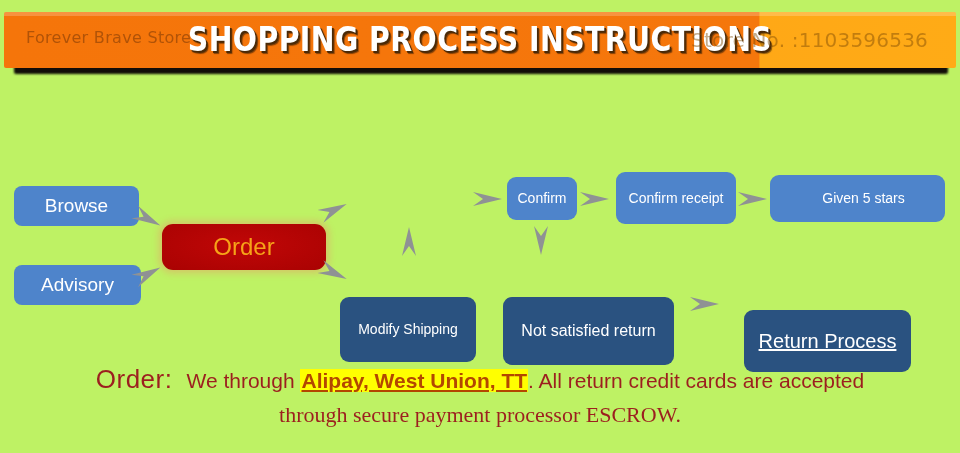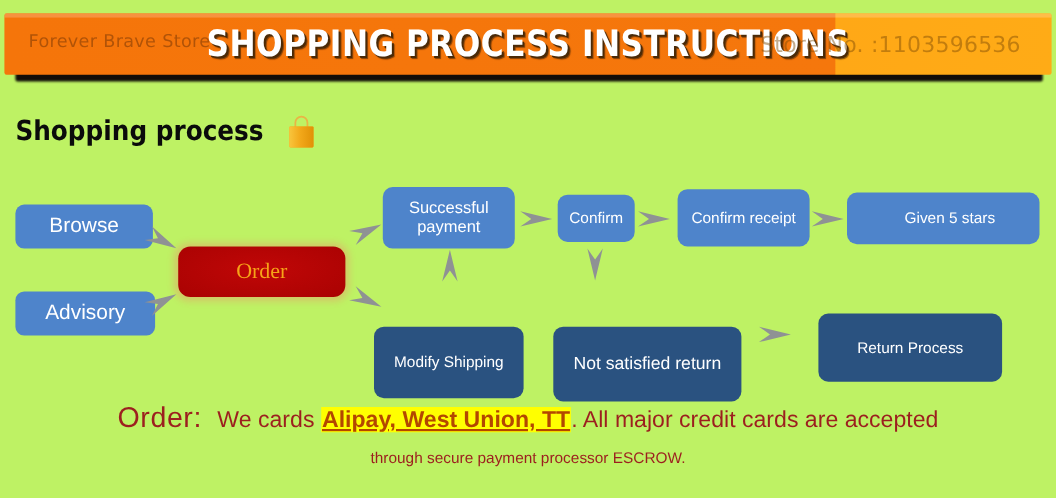--- a/index.html
+++ b/index.html
@@ -183,23 +183,24 @@
     text-align: center;
     font-family: "Liberation Sans", sans-serif;
     color: #9c1f1f;
   }
   .note-line1 {
     font-size: 21px;
     line-height: 34px;
     white-space: nowrap;
   }
   .note-line2 {
-    font-size: 14px;
+    font-size: 22px;
     line-height: 34px;
     padding-left: 0;
+    font-family: Liberation Serif, serif;
   }
   .note-label {
     font-size: 26px;
     letter-spacing: .5px;
   }
   .note-hl {
     background: #ffff00;
     color: #b34700;
     font-weight: bold;
     padding: 0 1px;
@@ -215,59 +216,39 @@
   <div class="banner-wrap">
     <div class="banner-shadow"></div>
     <div class="banner">
       <div class="store-name">Forever Brave Store</div>
       <div class="banner-title">SHOPPING PROCESS INSTRUCTIONS</div>
       <div class="store-no">Store No. :1103596536</div>
     </div>
   </div>
 
   <div class="heading-wrap">
-    <div class="heading-row">
-      <span class="heading-text">Shopping process</span>
-      <span class="bag-icon">
-        <svg width="30" height="32" viewBox="0 0 30 32">
-          <path d="M9.5 13 V8.5 A5.5 5.5 0 0 1 20.5 8.5 V13" fill="none" stroke="#e9b544" stroke-width="1.6"></path>
-          <rect x="4" y="12" width="22" height="19" rx="1" fill="#f0a81c"></rect>
-          <rect x="4" y="12" width="22" height="19" rx="1" fill="url(#bg1)"></rect>
-          <defs>
-            <linearGradient id="bg1" x1="0" y1="0" x2="1" y2="0">
-              <stop offset="0%" stop-color="#f8c53d"></stop>
-              <stop offset="45%" stop-color="#f2a81a"></stop>
-              <stop offset="100%" stop-color="#e19106"></stop>
-            </linearGradient>
-          </defs>
-        </svg>
-      </span>
-    </div>
     <div class="heading-reflection">
       
     </div>
   </div>
 
   <div class="flow">
 
     <div class="node blue" style="left:14px; top:186px; width:125px; height:40px; font-size:19px; border-radius:8px;">
       <span>Browse</span>
     </div>
 
     <div class="node blue" style="left:14px; top:265px; width:127px; height:40px; font-size:19px; border-radius:8px;">
       <span>Advisory</span>
     </div>
 
-    <div class="node red" style="left:162px; top:224px; width:152px; height:46px; font-size:20px;font-family:Liberation Serif, serif;">
+    <div class="node red" style="left:162px; top:224px; width:164px; height:46px; font-size:24px;">
       <span>Order</span>
     </div>
 
-    <div class="node blue" style="left:348px; top:170px; width:120px; height:56px; font-size:15px; padding:0 6px;">
-      <span>Successful payment</span>
-    </div>
 
     <div class="node darkblue" style="left:340px; top:272px; width:136px; height:65px; font-size:14px; padding:0 5px;">
       <span>Modify Shipping</span>
     </div>
 
     <div class="node blue" style="left:507px; top:177px; width:70px; height:43px; font-size:14px;">
       <span>Confirm</span>
     </div>
 
     <div class="node blue" style="left:616px; top:172px; width:120px; height:52px; font-size:14px; padding:18px 6px;">
@@ -275,21 +256,21 @@
     </div>
 
     <div class="node blue" style="left:770px; top:175px; width:175px; height:47px; font-size:14px;padding-left:12px;">
       <span>Given 5 stars</span>
     </div>
 
     <div class="node darkblue" style="left:503px; top:272px; width:171px; height:68px; font-size:16px;">
       <span>Not satisfied return</span>
     </div>
 
-    <div class="node darkblue" style="left:744px; top:260px; width:167px; height:62px; font-size:14px;">
+    <div class="node darkblue" style="left:744px; top:285px; width:167px; height:62px; font-size:20px;text-decoration:underline;">
       <span>Return Process</span>
     </div>
 
     <div class="arrow" style="left:131px; top:209px; transform:rotate(28deg);">
       <svg width="34" height="20" viewBox="0 0 34 20">
         <path d="M2 3 L31 10 L2 17 L12 10 Z" fill="#8f9294"></path>
       </svg>
     </div>
 
     <div class="arrow" style="left:131px; top:264px; transform:rotate(-28deg);">
@@ -343,19 +324,19 @@
     <div class="arrow" style="left:688px; top:294px;">
       <svg width="34" height="20" viewBox="0 0 34 20">
         <path d="M2 3 L31 10 L2 17 L12 10 Z" fill="#8f9294"></path>
       </svg>
     </div>
 
   </div>
 
   <div class="note">
     <div class="note-line1">
-      <span class="note-label">Order:</span><span class="note-sp"></span><span>We cards</span>
-      <span class="note-hl">Alipay, West Union, TT</span><span>. All major credit cards are accepted</span>
+      <span class="note-label">Order:</span><span class="note-sp"></span><span>We through</span>
+      <span class="note-hl">Alipay, West Union, TT</span><span>. All return credit cards are accepted</span>
     </div>
     <div class="note-line2">through secure payment processor ESCROW.</div>
   </div>
 
 </div>
 
 </body></html>

